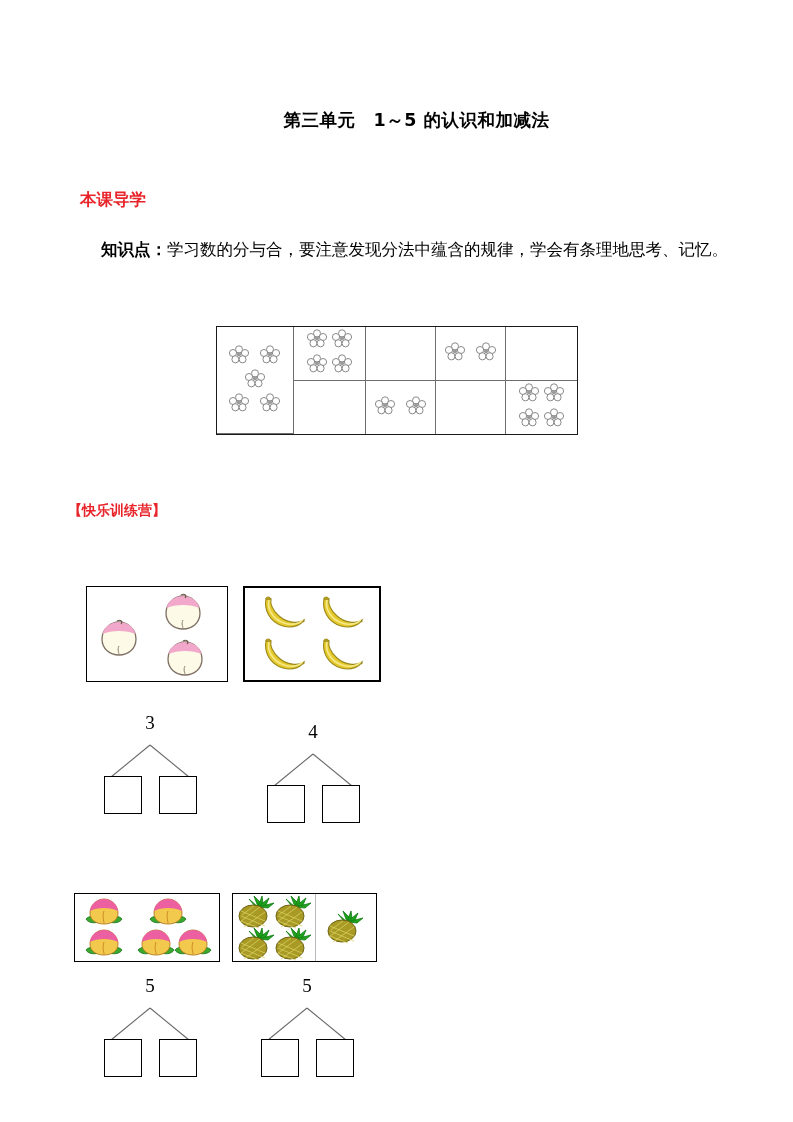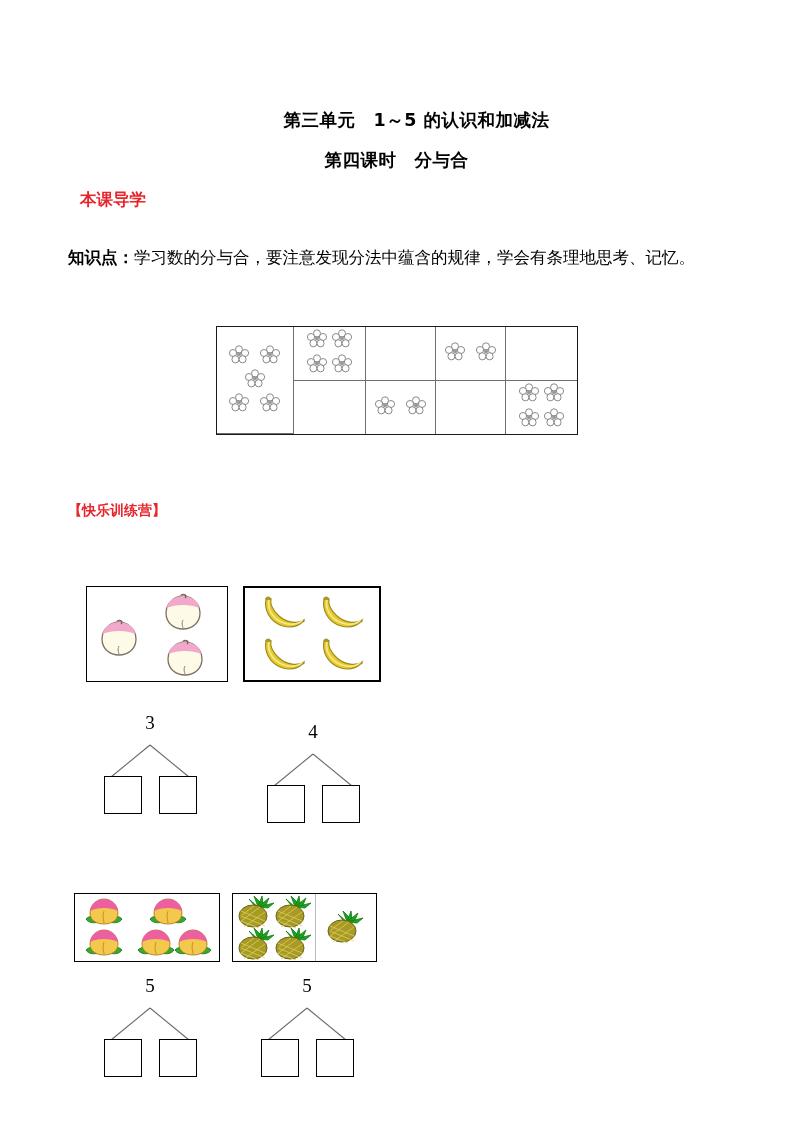--- a/index.html
+++ b/index.html
@@ -50,22 +50,23 @@
     position: absolute;
     left: 68px;
     font-size: 16.5px;
     line-height: 36px;
     font-family: "Liberation Serif", "DejaVu Serif", serif;
   }
   .para b {
     font-weight: bold;
   }
   #para-knowledge {
-    top: 240px;
+    top: 232px;
     width: 660px;
+    text-align: right;
   }
   #para-tip {
     top: 458px;
     width: 690px;
   }
   #para-q1 {
     top: 542px;
     width: 660px;
     font-size: 16px;
   }
@@ -193,21 +194,20 @@
     box-sizing: border-box;
     background: #fff;
   }
 </style>
 </head>
 <body>
 
 <div class="page">
 
   <div class="doc-title" id="title-unit">第三单元　1～5 的认识和加减法</div>
-  <div class="doc-title" id="title-lesson">第四课时　分与合</div>
 
   <div class="red-head" id="head-daoxue">本课导学</div>
 
   <div class="para" id="para-knowledge">
     <b>知识点：</b><span>学习数的分与合，要注意发现分法中蕴含的规律，学会有条理地思考、记忆。</span>
   </div>
 
   <div id="flower-table">
     <table>
       <tbody>

